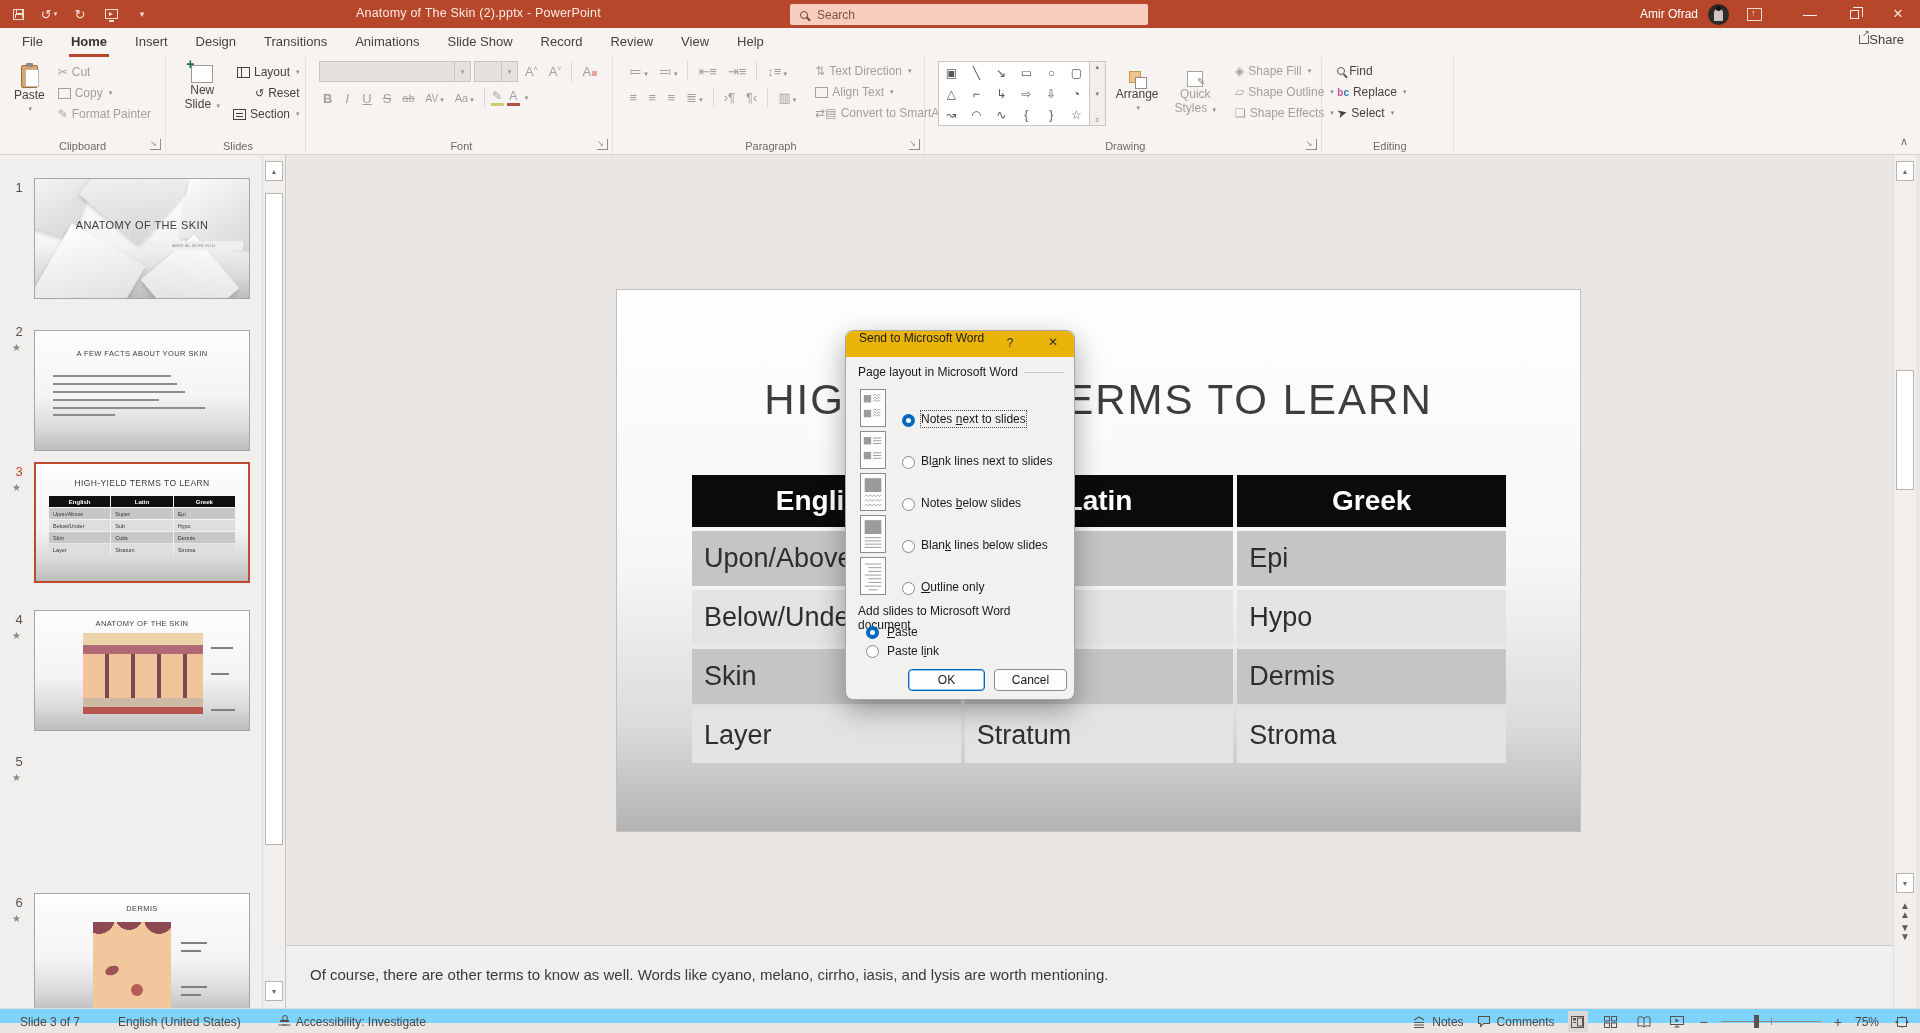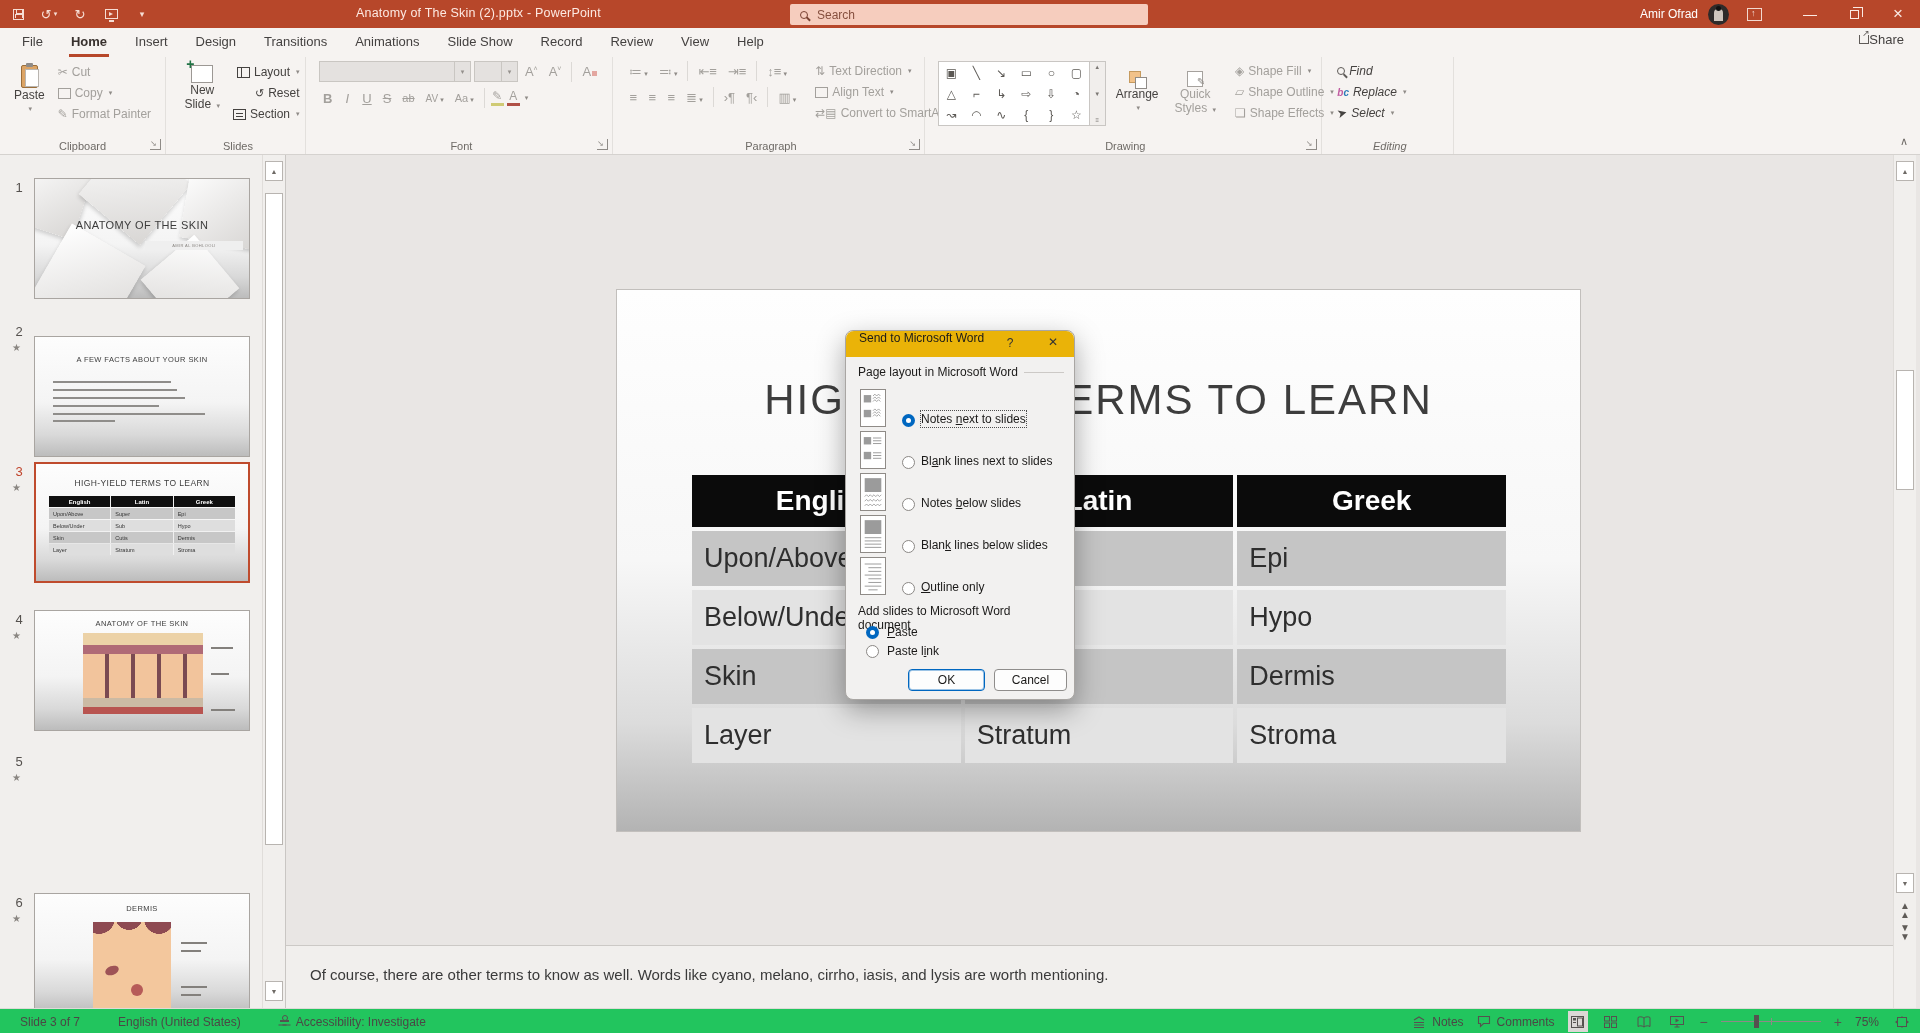--- a/index.html
+++ b/index.html
@@ -136,21 +136,21 @@
   .stable .r2{background:#e3e3e3;}
 
   
   .vscroll{position:absolute;left:1893px;top:0;width:23px;height:853px;background:#f1efed;border-left:1px solid #e0ddda;}
 
   
   .notes-pane{position:absolute;left:286px;top:790px;width:1607px;height:63px;background:#f1efed;border-top:1px solid #ccc9c6;}
   .notes-pane .ntext{position:absolute;left:24px;top:20px;font-size:15px;color:#3a3a3a;}
 
   
-  .statusbar{position:absolute;left:0;top:1008px;width:1920px;height:25px;background:#22c55e;border-top:1px solid #dedbd8;font-size:12px;color:#4b4845;}
+  .statusbar{position:absolute;left:0;top:1008px;width:1920px;height:15px;background:#7dd3fc;border-top:1px solid #dedbd8;font-size:12px;color:#4b4845;}
   .sb-left{position:absolute;left:20px;top:0;height:25px;display:flex;align-items:center;gap:38px;}
   .sb-item{display:flex;align-items:center;gap:6px;}
   .sb-right{position:absolute;right:8px;top:0;height:25px;display:flex;align-items:center;gap:13px;}
   .vicon{width:20px;height:21px;display:flex;align-items:center;justify-content:center;}
   .vicon.on{background:#dbd8d5;}
   .ztrack{width:100px;height:1px;background:#8e8a86;position:relative;}
   .ztrack::after{content:"";position:absolute;left:50px;top:-3px;width:1px;height:7px;background:#8e8a86;}
   .zthumb{position:absolute;left:33px;top:-6px;width:5px;height:13px;background:#55524f;}
   .person{width:11px;height:13px;position:relative;display:inline-block;}
   .person::before{content:"";position:absolute;left:3.5px;top:0;width:4px;height:4px;border:1.2px solid #55524f;border-radius:50%;}
@@ -417,21 +417,21 @@
       <div class="sbtn dis">
           <span>❏</span>
           <span>Shape Effects</span>
           <span class="dd">▾</span>
         </div>
     </div>
     <div class="glabel">Drawing</div>
     <div class="lau">↘</div>
   </div>
 
-  <div class="grp" style="width:128px;border-right:1px solid #e3e0dd;font-style:italic;">
+  <div class="grp" style="width:128px;border-right:1px solid #e3e0dd;">
     <div class="col" style="margin-top:1px;">
       <div class="sbtn en">
           <span class="magnifier" style="color:#5f5b58;"></span>
           <span>Find</span>
         </div>
       <div class="sbtn en">
           <span><span class="replace-b">b</span><span class="replace-c">c</span></span>
           <span>Replace</span>
           <span class="dd">▾</span>
         </div>
@@ -457,21 +457,21 @@
       <div class="cube" style="left:60px;top:-30px;width:80px;height:80px;transform:rotate(40deg);"></div>
       <div class="cube" style="left:150px;top:-10px;width:75px;height:75px;transform:rotate(10deg);"></div>
       <div class="cube" style="left:10px;top:60px;width:85px;height:85px;transform:rotate(30deg);"></div>
       <div class="cube" style="left:120px;top:70px;width:70px;height:70px;transform:rotate(50deg);"></div>
       <div class="tt" style="top:40px;font-size:11px;">ANATOMY OF THE SKIN</div>
       <div class="tt" style="top:62px;left:110px;right:6px;font-size:4px;color:#8a8682;text-align:center;background:#efefef;padding:2px 0;">AMIR AL BOHLOOLI</div>
     </div>
 
     <span class="slide-num" style="top:169px;">2</span>
     <span class="anim-star" style="top:187px;">★</span>
-    <div class="thumb" style="top:181px;text-decoration:underline;">
+    <div class="thumb" style="top:175px;text-decoration:underline;">
       <div class="tt" style="top:18px;font-size:7.5px;">A FEW FACTS ABOUT YOUR SKIN</div>
       <div class="bullet-bar" style="top:44px;width:118px;"></div>
       <div class="bullet-bar" style="top:52px;width:124px;"></div>
       <div class="bullet-bar" style="top:60px;width:132px;"></div>
       <div class="bullet-bar" style="top:68px;width:106px;"></div>
       <div class="bullet-bar" style="top:76px;width:152px;"></div>
       <div class="bullet-bar" style="top:83px;width:62px;"></div>
     </div>
 
     <span class="slide-num sel" style="top:309px;">3</span>

